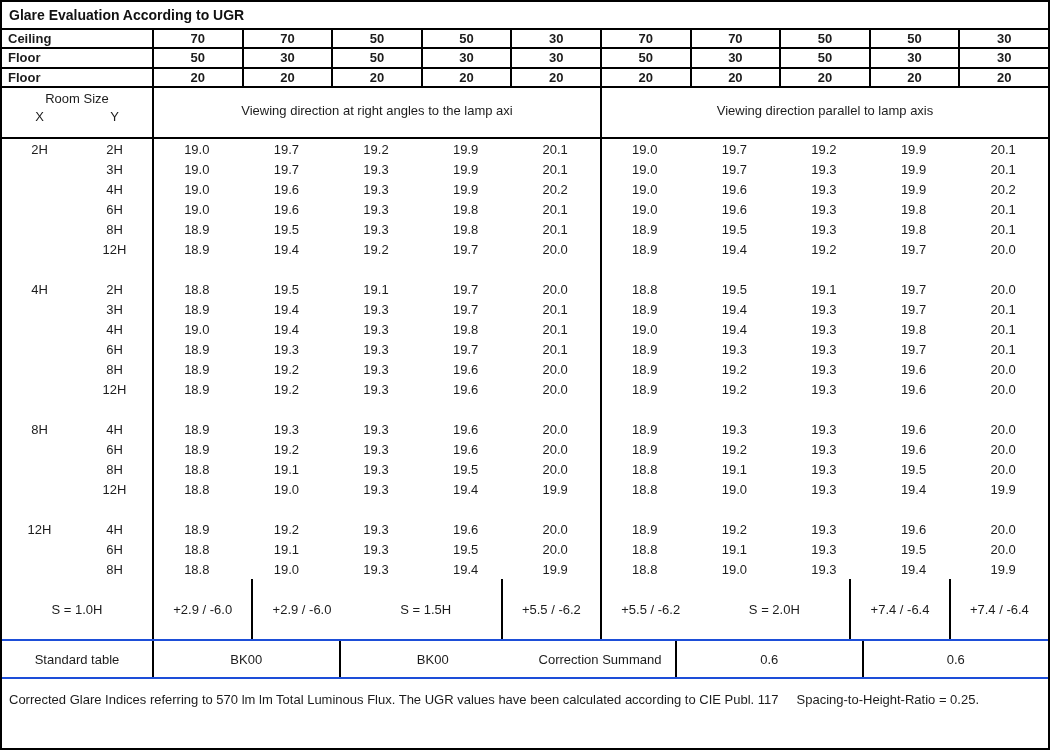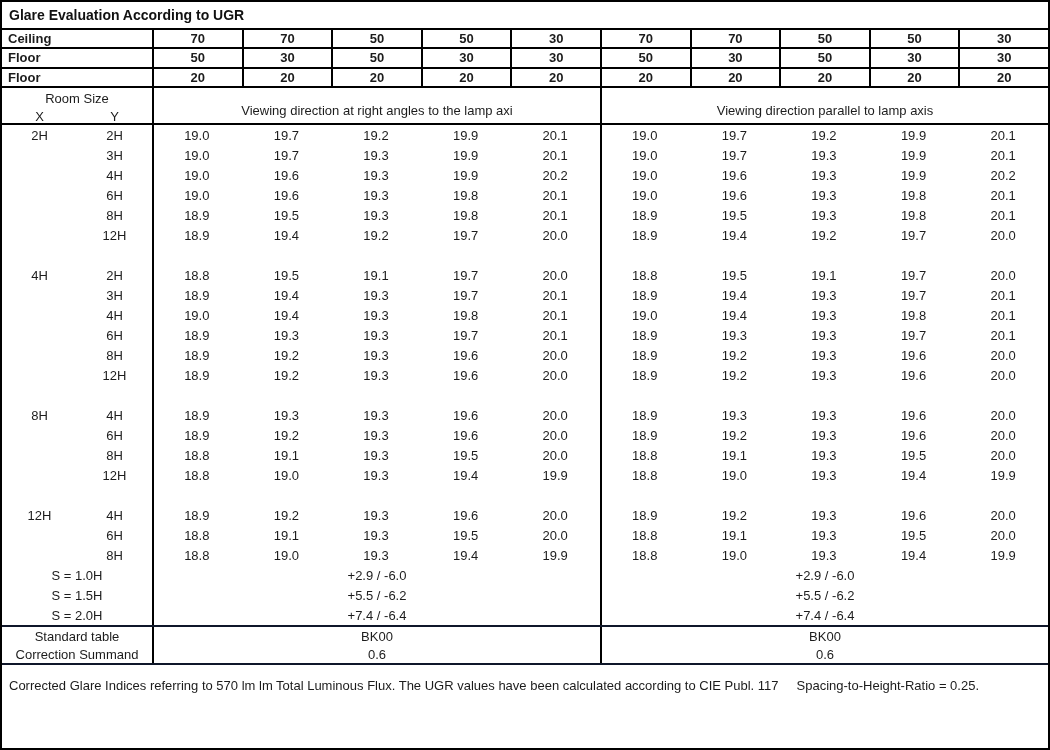--- a/index.html
+++ b/index.html
@@ -25,21 +25,21 @@
     font-weight: bold; font-size: 14px; color: #111;
   }
 
   
   .surface-block { height: 58px; display: flex; flex-direction: column; }
   .surface-row { flex: 1; display: flex; border-bottom: 2px solid #000; font-weight: bold; }
   .surface-row .lbl { width: 150px; display: flex; align-items: center; padding-left: 6px; }
   .surface-row .val { flex: 1; border-left: 2px solid #000; display: flex; align-items: center; justify-content: center; }
 
   
-  .header-row { height: 37px; border-bottom: 2px solid #000; display: flex; }
+  .header-row { height: 51px; border-bottom: 2px solid #000; display: flex; }
   .room-size { width: 150px; display: flex; flex-direction: column; padding-top: 3px; }
   .rs-title { text-align: center; }
   .rs-xy { display: flex; margin-top: 3px; }
   .rs-xy span { flex: 1; text-align: center; }
   .half-header { flex: 1; border-left: 2px solid #000; text-align: center; padding-top: 15px; }
 
   
   .data-area { height: 440px; position: relative; }
   .vline { position: absolute; top: 0; bottom: 0; width: 2px; background: #000; z-index: 0; }
   .data-row { height: 20px; display: flex; align-items: center; position: relative; z-index: 1; }
@@ -47,21 +47,21 @@
   .xcol { width: 75px; text-align: center; }
   .ycol { width: 75px; text-align: center; }
   .dval { flex: 1; text-align: center; }
 
   
   .variation-title {
     height: 21px;
     border-top: 2px solid #000; border-bottom: 2px solid #000;
     display: flex; align-items: center; padding-left: 7px;
   }
-  .tri-box { display: flex; flex-direction: column; border-bottom: 2px solid #0f172a; }
+  .tri-box { display: flex; flex-direction: row; border-bottom: 2px solid #1d4ed8; }
   .s-box { height: 62px; }
   .summary-box { height: 38px; }
   .tri-row { flex: 1; display: flex; }
   .tlbl { width: 150px; display: flex; align-items: center; justify-content: center; }
   .tval { flex: 1; border-left: 2px solid #000; display: flex; align-items: center; justify-content: center; }
 
   
   .footer-box { height: 60px; padding: 13px 7px; }
   .footer-ratio { margin-left: 18px; }
 </style>

